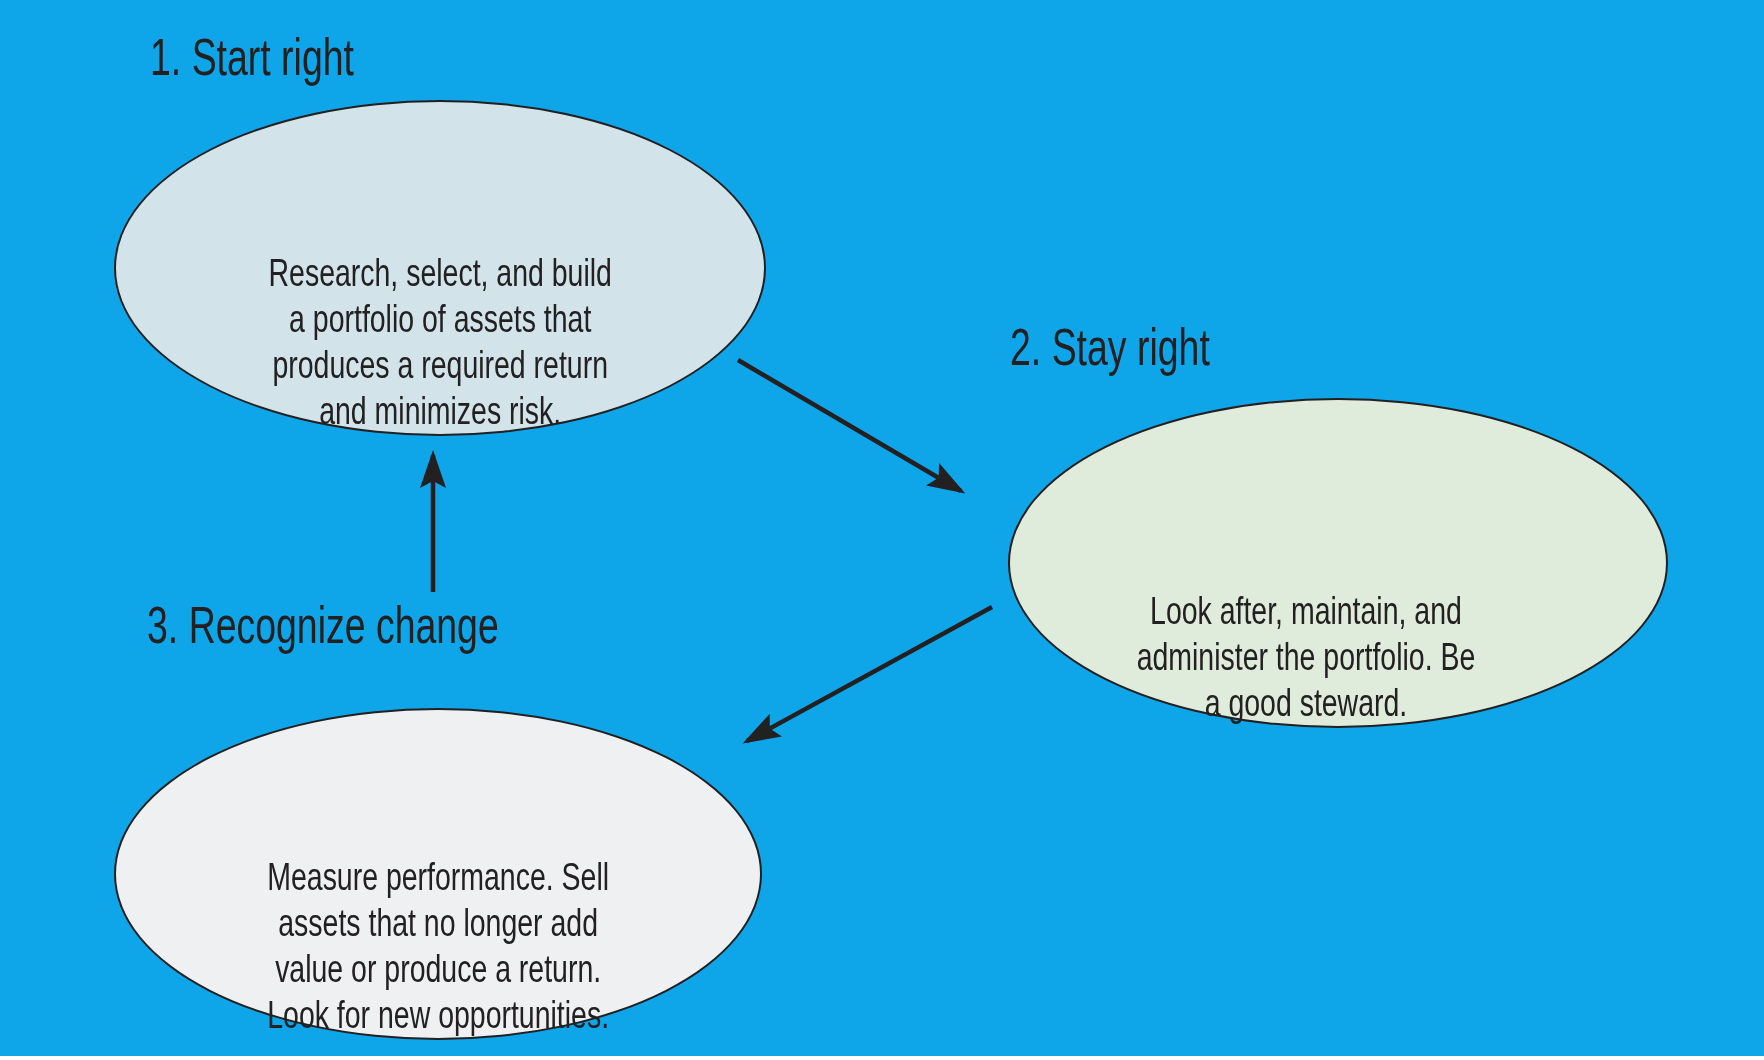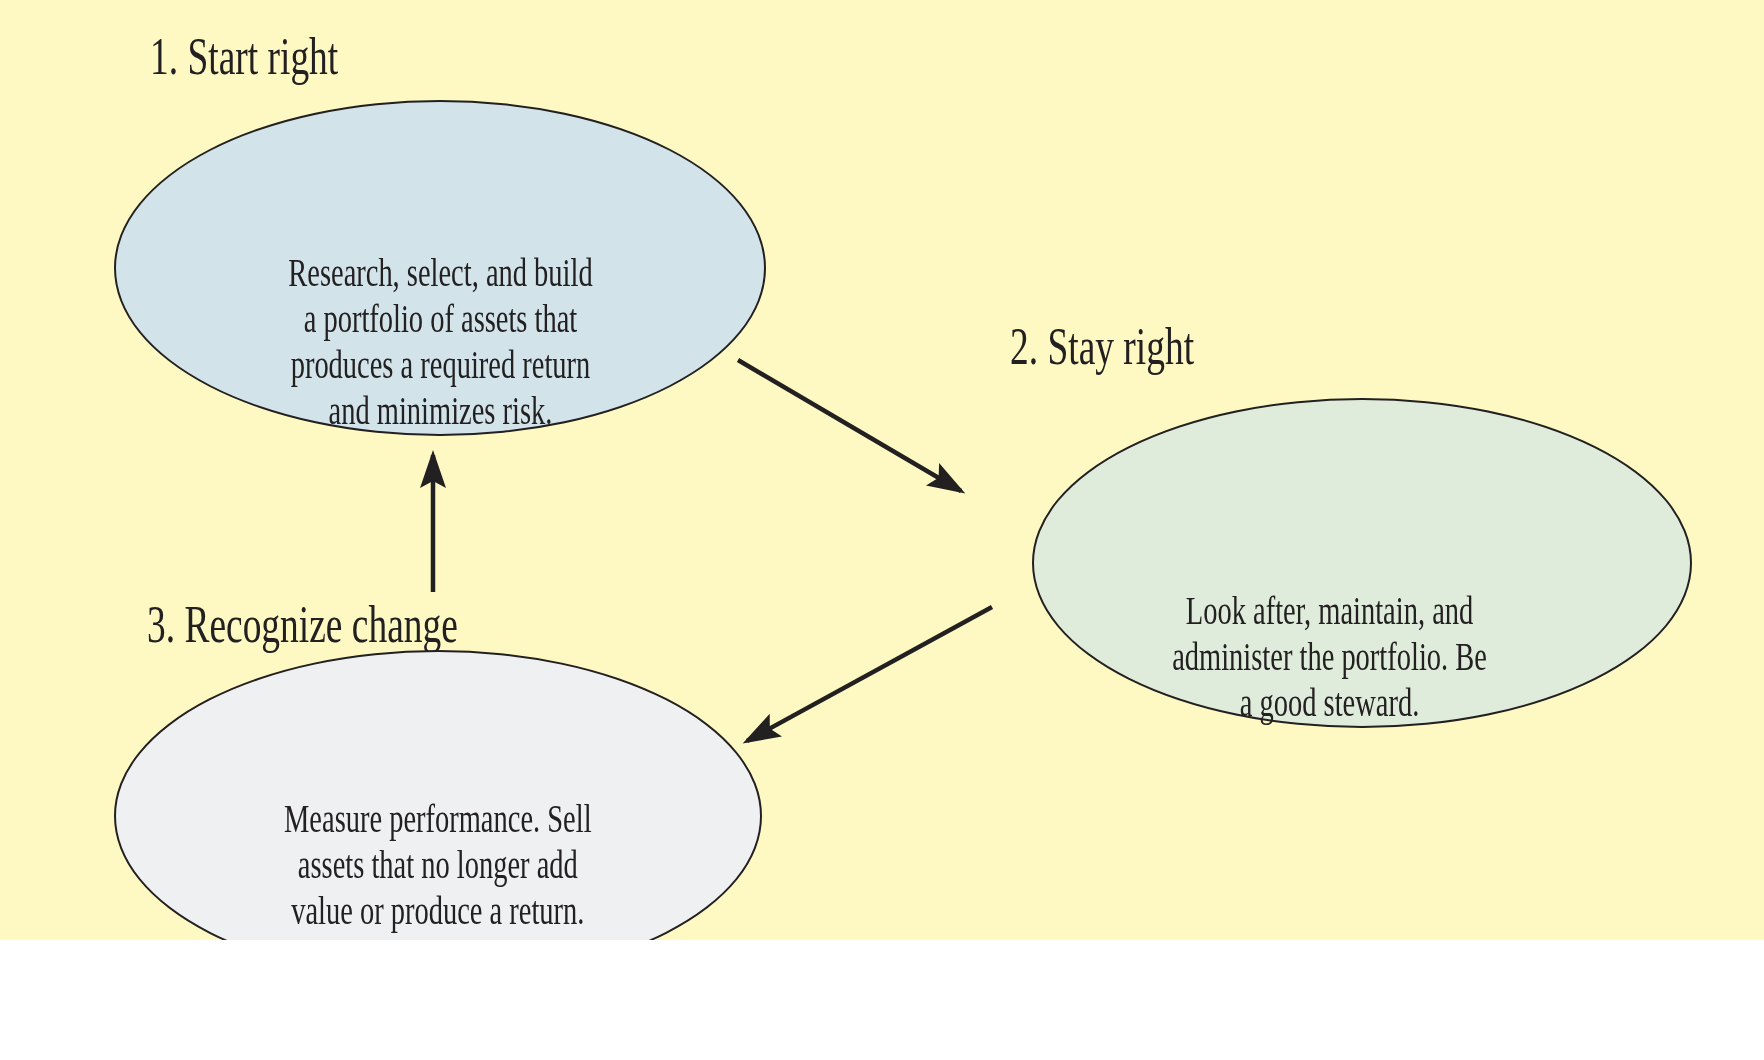--- a/index.html
+++ b/index.html
@@ -3,44 +3,44 @@
 <meta charset="utf-8">
 <style>
   html, body {
     margin: 0;
     padding: 0;
     background: #ffffff;
   }
   .canvas {
     position: relative;
     width: 1764px;
-    height: 940px;
-    background: #fef9c3;
+    height: 1056px;
+    background: #0ea5e9;
     overflow: hidden;
-    font-family: Liberation Serif, serif;
+    font-family: Liberation Sans, sans-serif;
   }
   .arrows-layer {
     position: absolute;
     left: 0; top: 0;
     width: 1764px;
     height: 1060px;
     pointer-events: none;
   }
   .node {
     position: absolute;
     border-radius: 50%;
     border: 2.5px solid #232021;
     display: flex;
     align-items: flex-end;
     justify-content: center;
     box-sizing: border-box;
   }
   .node-1 { left: 114px; top: 100px; width: 652px; height: 336px; }
-  .node-2 { left: 1032px; top: 398px; width: 660px; height: 330px; }
-  .node-3 { left: 114px; top: 650px; width: 648px; height: 332px; }
+  .node-2 { left: 1008px; top: 398px; width: 660px; height: 330px; }
+  .node-3 { left: 114px; top: 708px; width: 648px; height: 332px; }
   .node-text {
     margin: 0;
     white-space: pre-line;
     text-align: center;
     font-size: 39px;
     line-height: 46px;
     color: #232021;
     transform: scaleX(0.73);
     transform-origin: center center;
   }

